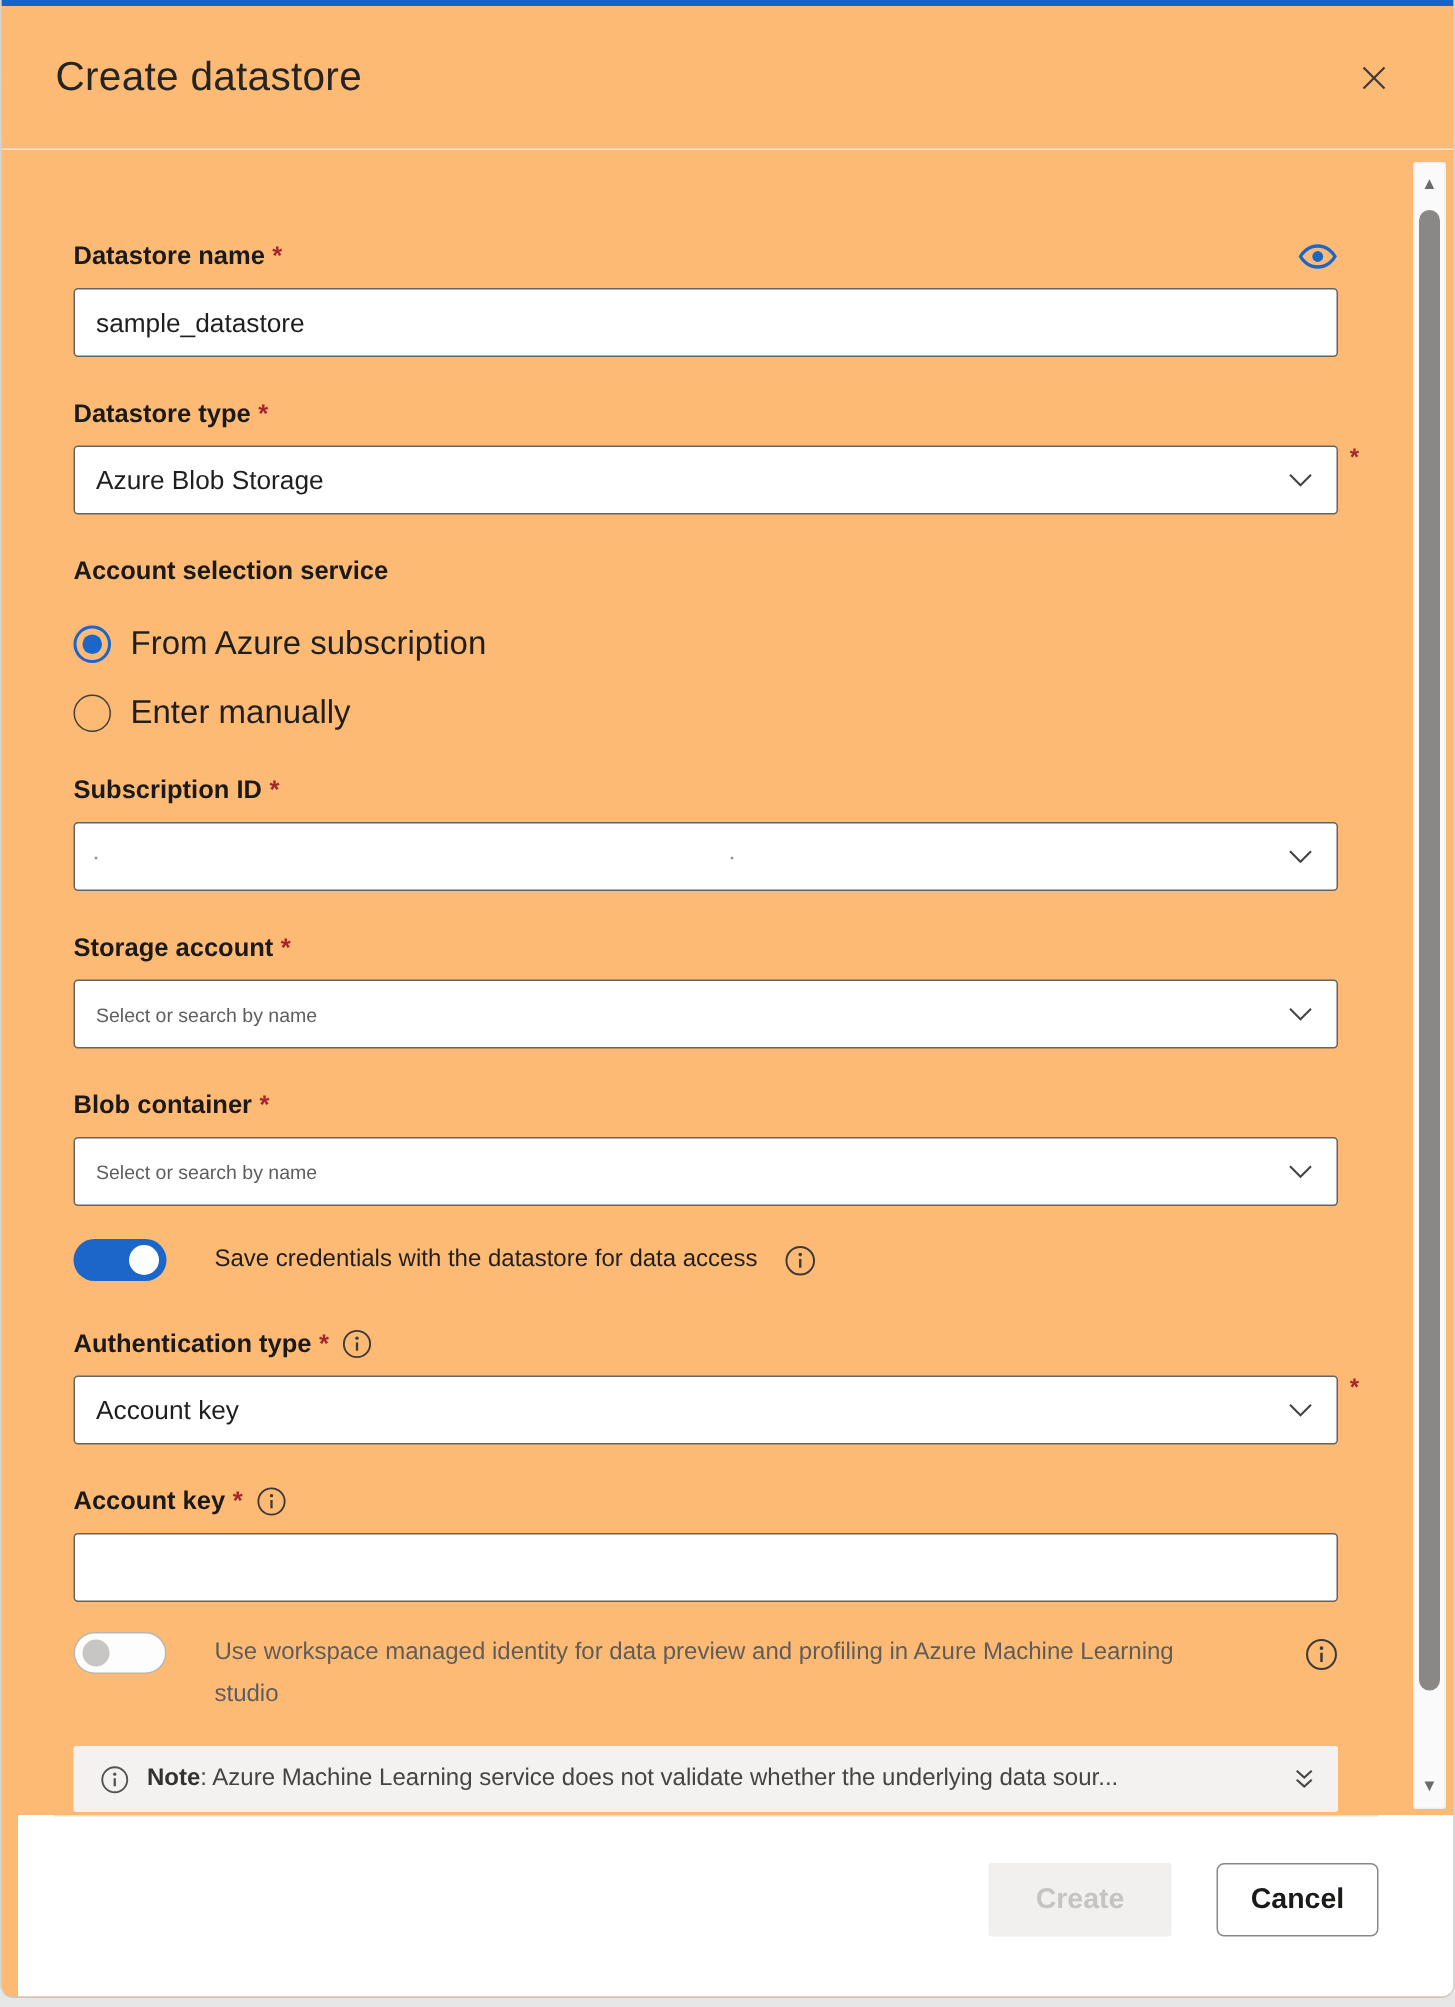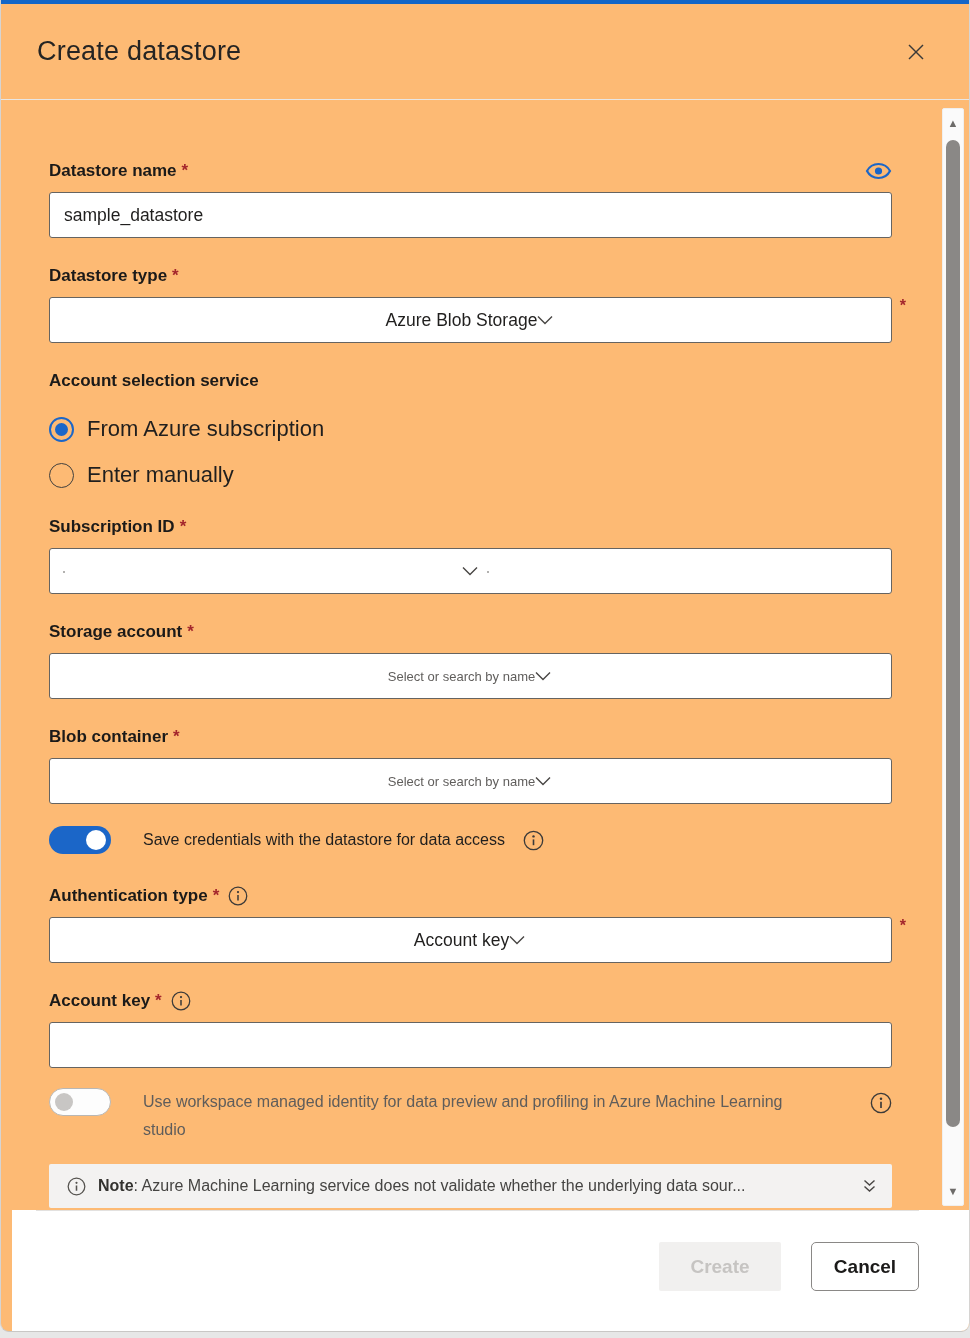--- a/index.html
+++ b/index.html
@@ -56,21 +56,21 @@
   .text-input{
     width:100%;height:46px;margin-top:8px;
     border:1px solid #666461;border-radius:3px;
     font-family:"Liberation Sans", sans-serif;
     font-size:17.5px;color:#201f1e;
     padding:0 14px;outline:none;background:#fff;
   }
   .combo-wrap{position:relative;margin-top:8px;}
   .combo{
     height:46px;border:1px solid #666461;border-radius:3px;background:#fff;
-    display:flex;align-items:center;justify-content:center;
+    display:flex;align-items:center;justify-content:space-between;
     padding:0 16px 0 14px;cursor:pointer;
   }
   .combo-value{font-size:17.5px;color:#201f1e;}
   .combo-placeholder{font-size:13px;color:#605e5c;}
   .outer-req{
     position:absolute;right:-14px;top:0;
     color:var(--required);font-size:16px;font-weight:600;
   }
   .section-label{margin-top:25px;}
   .dot{position:absolute;width:2px;height:2px;background:#9a9896;border-radius:50%;top:50%;}

